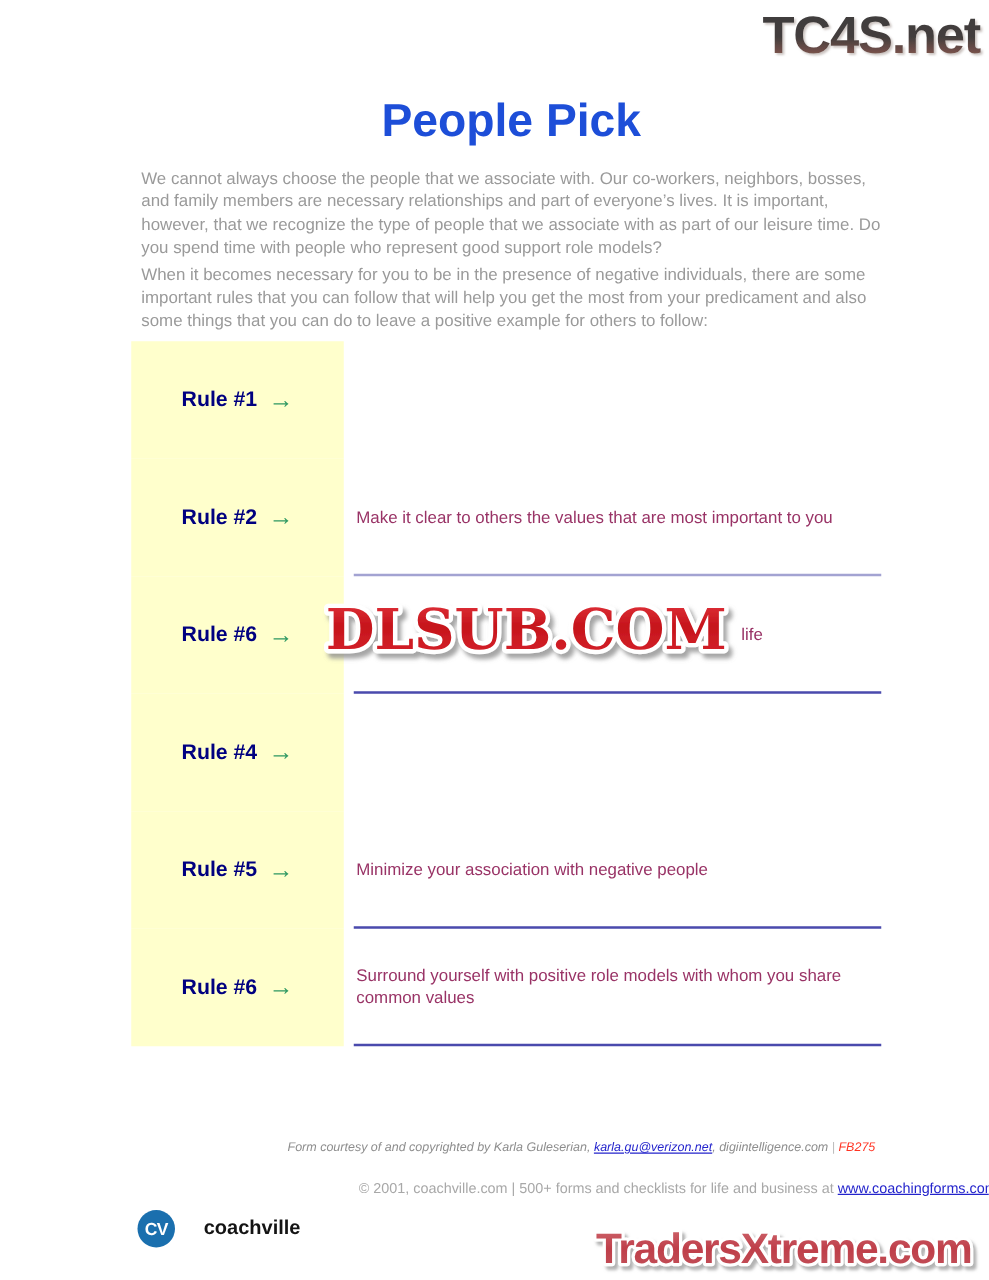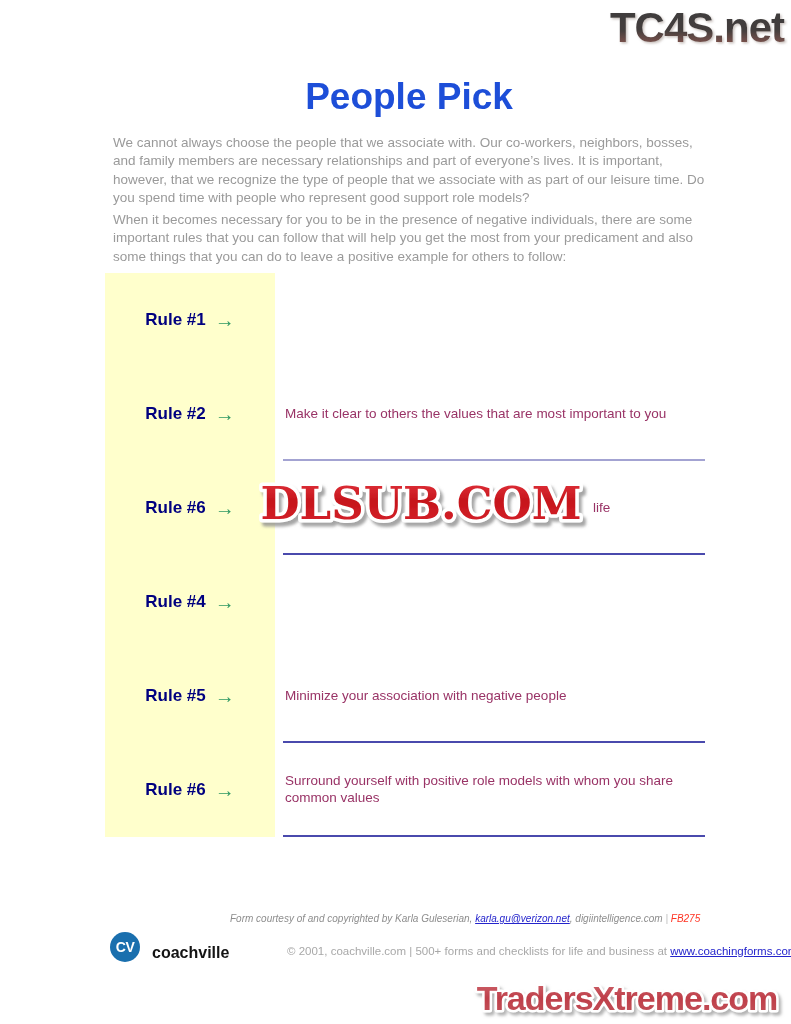--- a/index.html
+++ b/index.html
@@ -29,21 +29,21 @@
   .rule-cell-text.dark{border-bottom:2px solid #4a4aad;align-items:center;}
   .rule-text{font-size:13.5px;line-height:17px;color:#993366;padding-left:2px;max-width:412px;}
   .rule-text.frag{margin-left:308px;}
 
   
   .footer-line1{position:absolute;top:913px;left:230px;font-size:10px;font-style:italic;color:#8d8d8d;white-space:nowrap;}
   .footer-line1 a, .link{color:#2424cc;text-decoration:underline;cursor:pointer;}
   .sep{color:#bdbdbd;}
   .code{color:#ff3322;font-style:italic;}
   .footer-line2{position:absolute;top:945px;left:287px;font-size:11.5px;color:#a8a8a8;white-space:nowrap;}
-  .logo{position:absolute;top:932px;left:110px;display:flex;align-items:flex-end;gap:12px;}
+  .logo{position:absolute;top:968px;left:110px;display:flex;align-items:center;gap:23px;}
   .logo-circle{width:30px;height:30px;border-radius:50%;background:#1a6fae;display:flex;align-items:center;justify-content:center;
                color:#fff;font-weight:bold;font-size:14px;letter-spacing:-0.5px;}
   .logo-name{font-size:16px;font-weight:bold;color:#141414;}
 </style>
 </head>
 <body>
 
 <div class="page">
 
   <svg class="wm-tc4s" viewBox="0 0 202 56">

